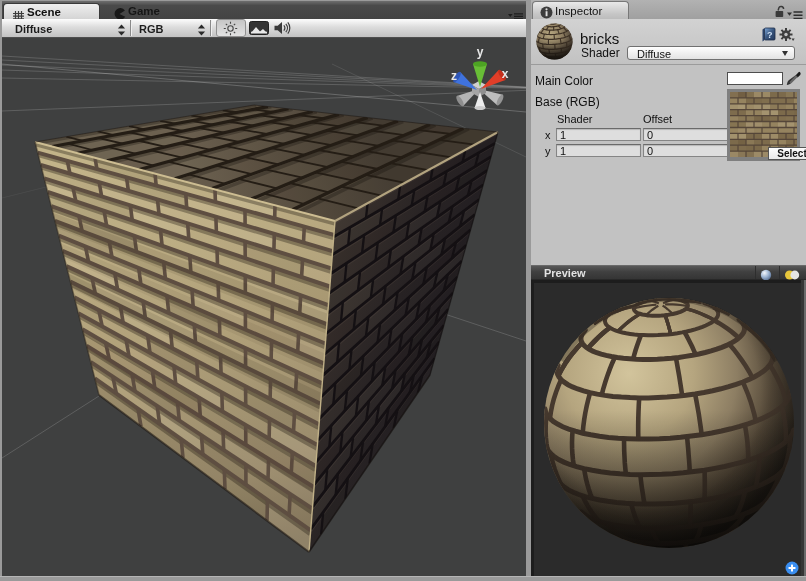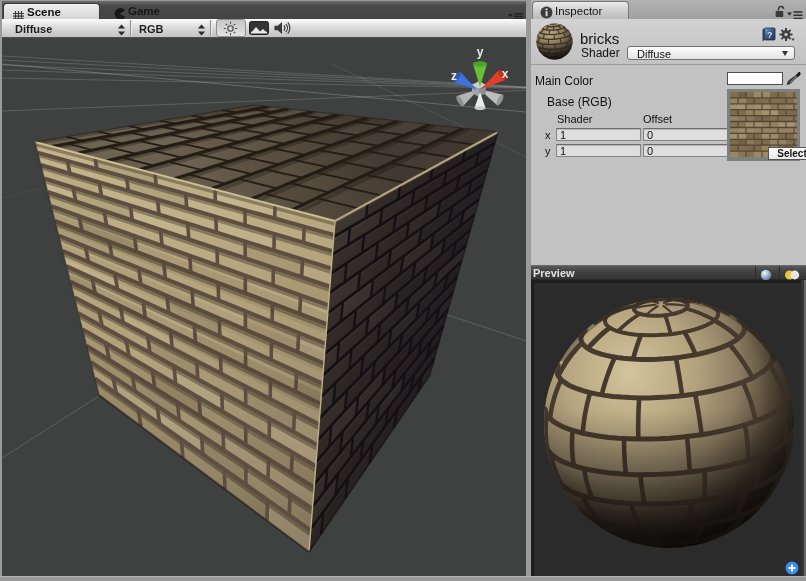--- a/index.html
+++ b/index.html
@@ -40,21 +40,21 @@
 #shdd span { position:absolute; left:9px; top:0.5px; font-size:11px; color:#111; }
 #shdd i { position:absolute; right:6px; top:4px; width:0; height:0; border-left:3.5px solid transparent; border-right:3.5px solid transparent; border-top:5px solid #333; }
 .field { position:absolute; height:13px; background:#dedede; border:1px solid #858585; border-top-color:#6a6a6a;
   box-shadow:inset 0 1px 1px rgba(0,0,0,0.18); font-size:11px; color:#111; padding-left:3px; line-height:12px; }
 #swatch { position:absolute; left:196px; top:7px; width:56px; height:13px; background:#fff; border:1px solid #4e4e4e; }
 #thumbf { position:absolute; left:727px; top:89px; width:73px; height:72px; }
 #selbtn { position:absolute; left:768px; top:147px; width:48px; height:13px; background:linear-gradient(#fdfdfd,#e9e9e9);
   border:1px solid #555; font-size:10px; font-weight:bold; color:#111; text-align:center; line-height:11px; }
 #pvhead { position:absolute; left:531px; top:265px; width:275px; height:15px;
   background:linear-gradient(#585858,#404040 45%,#353535); border-top:1px solid #6a6a6a; border-bottom:1px solid #282828; }
-#pvhead span { position:absolute; left:2px; top:1px; font-size:11px; font-weight:bold; color:#e2e2e2; }
+#pvhead span { position:absolute; left:13px; top:1px; font-size:11px; font-weight:bold; color:#e2e2e2; }
 #pview { position:absolute; left:531px; top:280px; width:273px; height:296px; background:#2b2b2b; }
 #bstrip { position:absolute; left:0px; top:576px; width:806px; height:5px; background:#9a9a9a; border-top:1px solid #b5b5b5; }
 #redge { position:absolute; left:804px; top:280px; width:2px; height:296px; background:#6a6a6a; }
 </style></head><body>
 <div id="win">
   <div id="ltabs">
     <div id="stab">
         <div class="abs" style="left:9px;top:3px;"><svg width="11" height="10" viewBox="0 0 11 10">
             <g stroke="#3c3c3c" stroke-width="1.2" fill="none">
               <path d="M2.5 0v10M5.5 0v10M8.5 0v10M0 2.5h11M0 5.2h11M0 7.9h11"></path>
@@ -743,21 +743,21 @@
         </svg></div>
   </div>
   <div id="ibody">
     <span class="lbl" style="left:4px;top:9px;">Main Color</span>
     <div id="swatch"></div>
     <div class="abs" style="left:255px;top:6px;"><svg width="15" height="15" viewBox="0 0 15 15">
           <path d="M13.2 0.8a2 2 0 0 1 1 3.1l-2.6 2.6-2.1-2.1 2.6-2.6a2 2 0 0 1 1.1-1z" fill="#1a1a1a"></path>
           <path d="M9.9 3.9l1.9 1.9-6.3 6.3c-0.9 0.9-2.1 1.4-3.3 1.6l-1.4 0.3 0.3-1.4c0.2-1.2 0.7-2.4 1.6-3.3z" fill="#1a1a1a" opacity="0.85"></path>
           <path d="M9.9 3.9l1.9 1.9-6.3 6.3c-0.6 0.6-1.6-0.4-2.1-0.9z" fill="#fff" opacity="0.25"></path>
         </svg></div>
-    <span class="lbl" style="left:16px;top:30px;">Base (RGB)</span>
+    <span class="lbl" style="left:4px;top:30px;">Base (RGB)</span>
     <span class="lbl2" style="left:26px;top:48px;">Shader</span>
     <span class="lbl2" style="left:112px;top:48px;">Offset</span>
     <span class="lbl2" style="left:14px;top:64px;">x</span>
     <div class="field" style="left:25px;top:63px;width:85px;">1</div>
     <div class="field" style="left:112px;top:63px;width:86px;">0</div>
     <span class="lbl2" style="left:14px;top:80px;">y</span>
     <div class="field" style="left:25px;top:79px;width:85px;">1</div>
     <div class="field" style="left:112px;top:79px;width:86px;">0</div>
   </div>
   <div id="thumbf"><svg width="73" height="72" viewBox="0 0 73 72">

